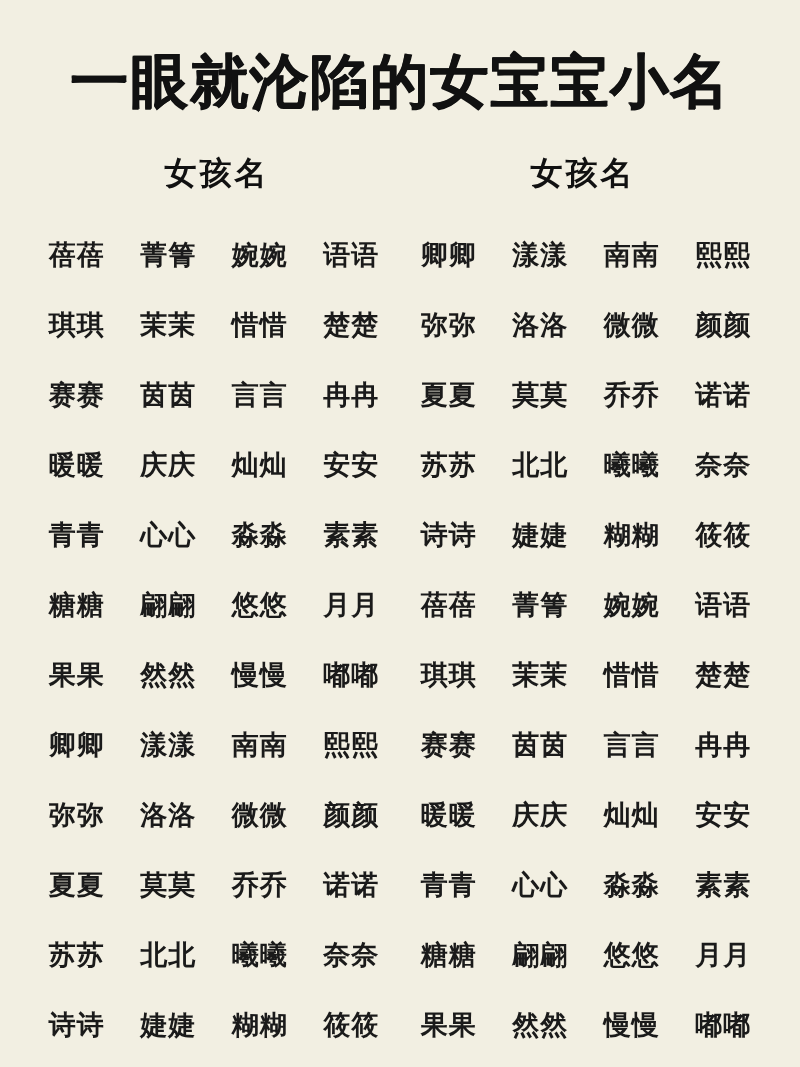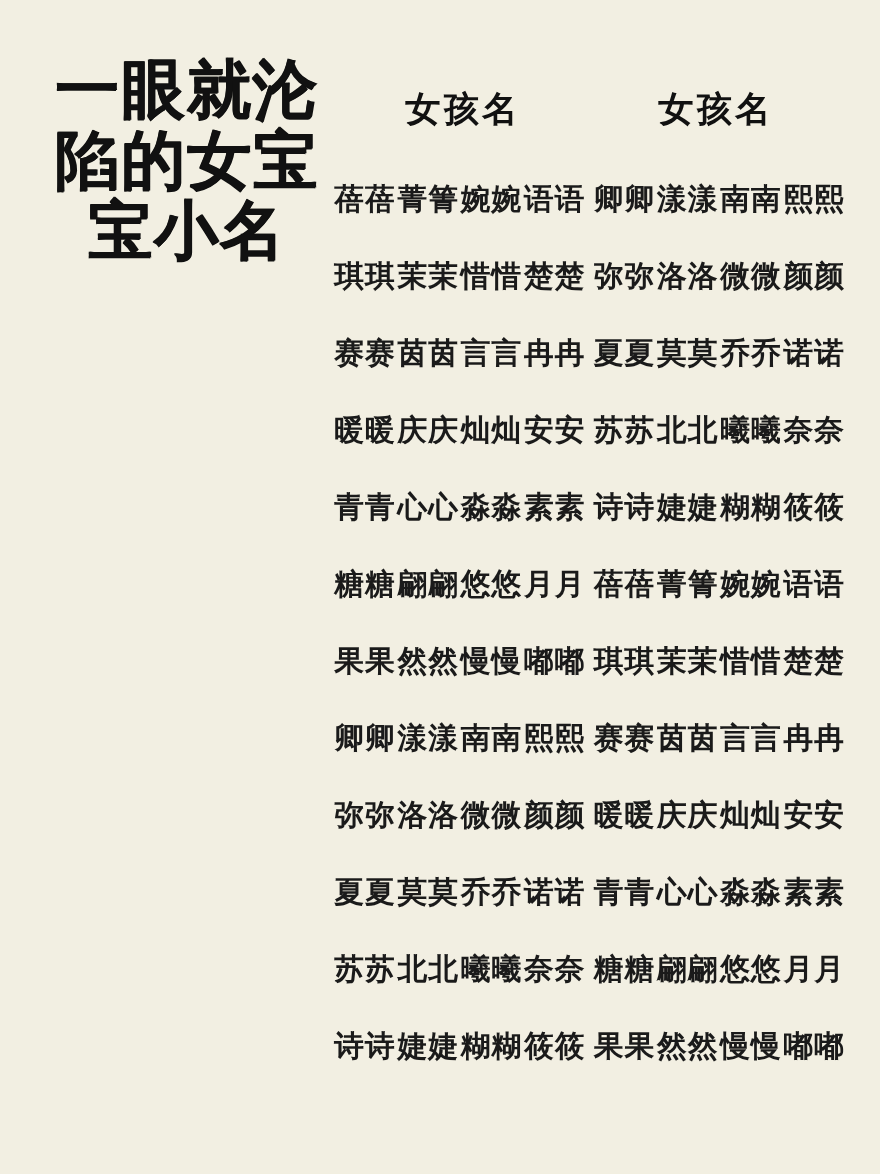--- a/index.html
+++ b/index.html
@@ -13,20 +13,21 @@
     font-family: "Liberation Serif", "DejaVu Serif", serif;
     color: #151515;
     overflow: hidden;
   }
   .page {
     width: 800px;
     height: 901px;
     box-sizing: border-box;
     padding: 44px 34px 20px 34px;
     display: flex;
+    flex-direction: column;
   }
   .main-title {
     text-align: center;
     font-size: 58px;
     font-weight: bold;
     letter-spacing: 2px;
     line-height: 1.1;
     margin: 6px 0 4px 0;
     color: #111;
     font-family: "Liberation Serif", "DejaVu Serif", serif;

